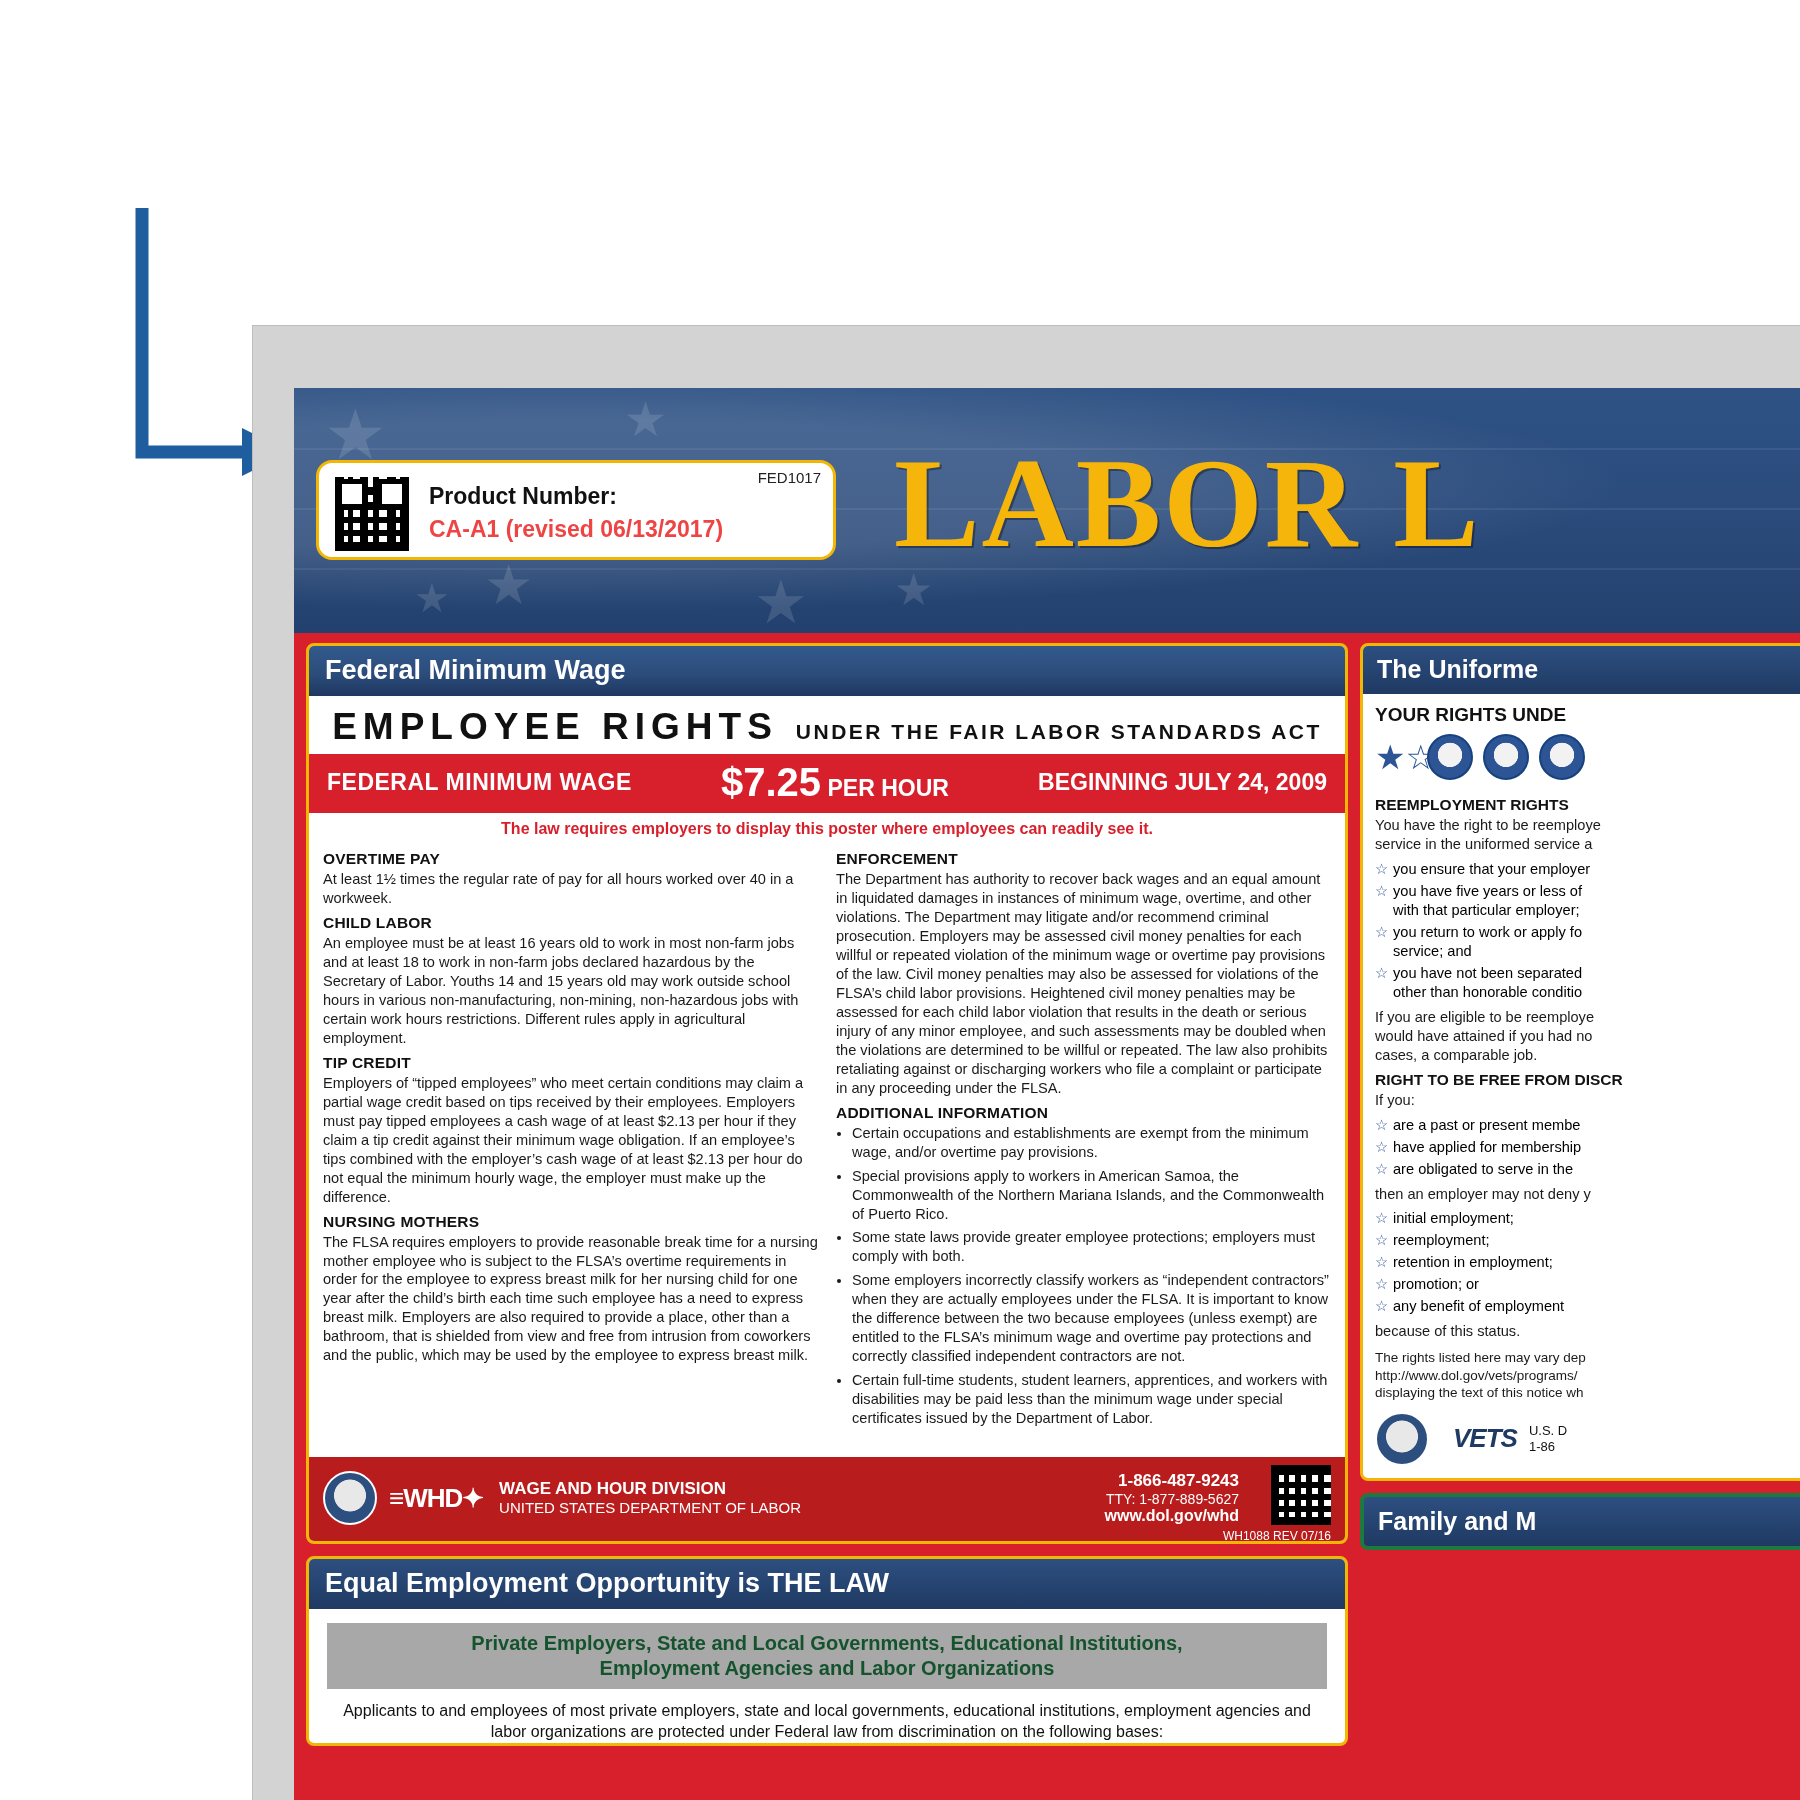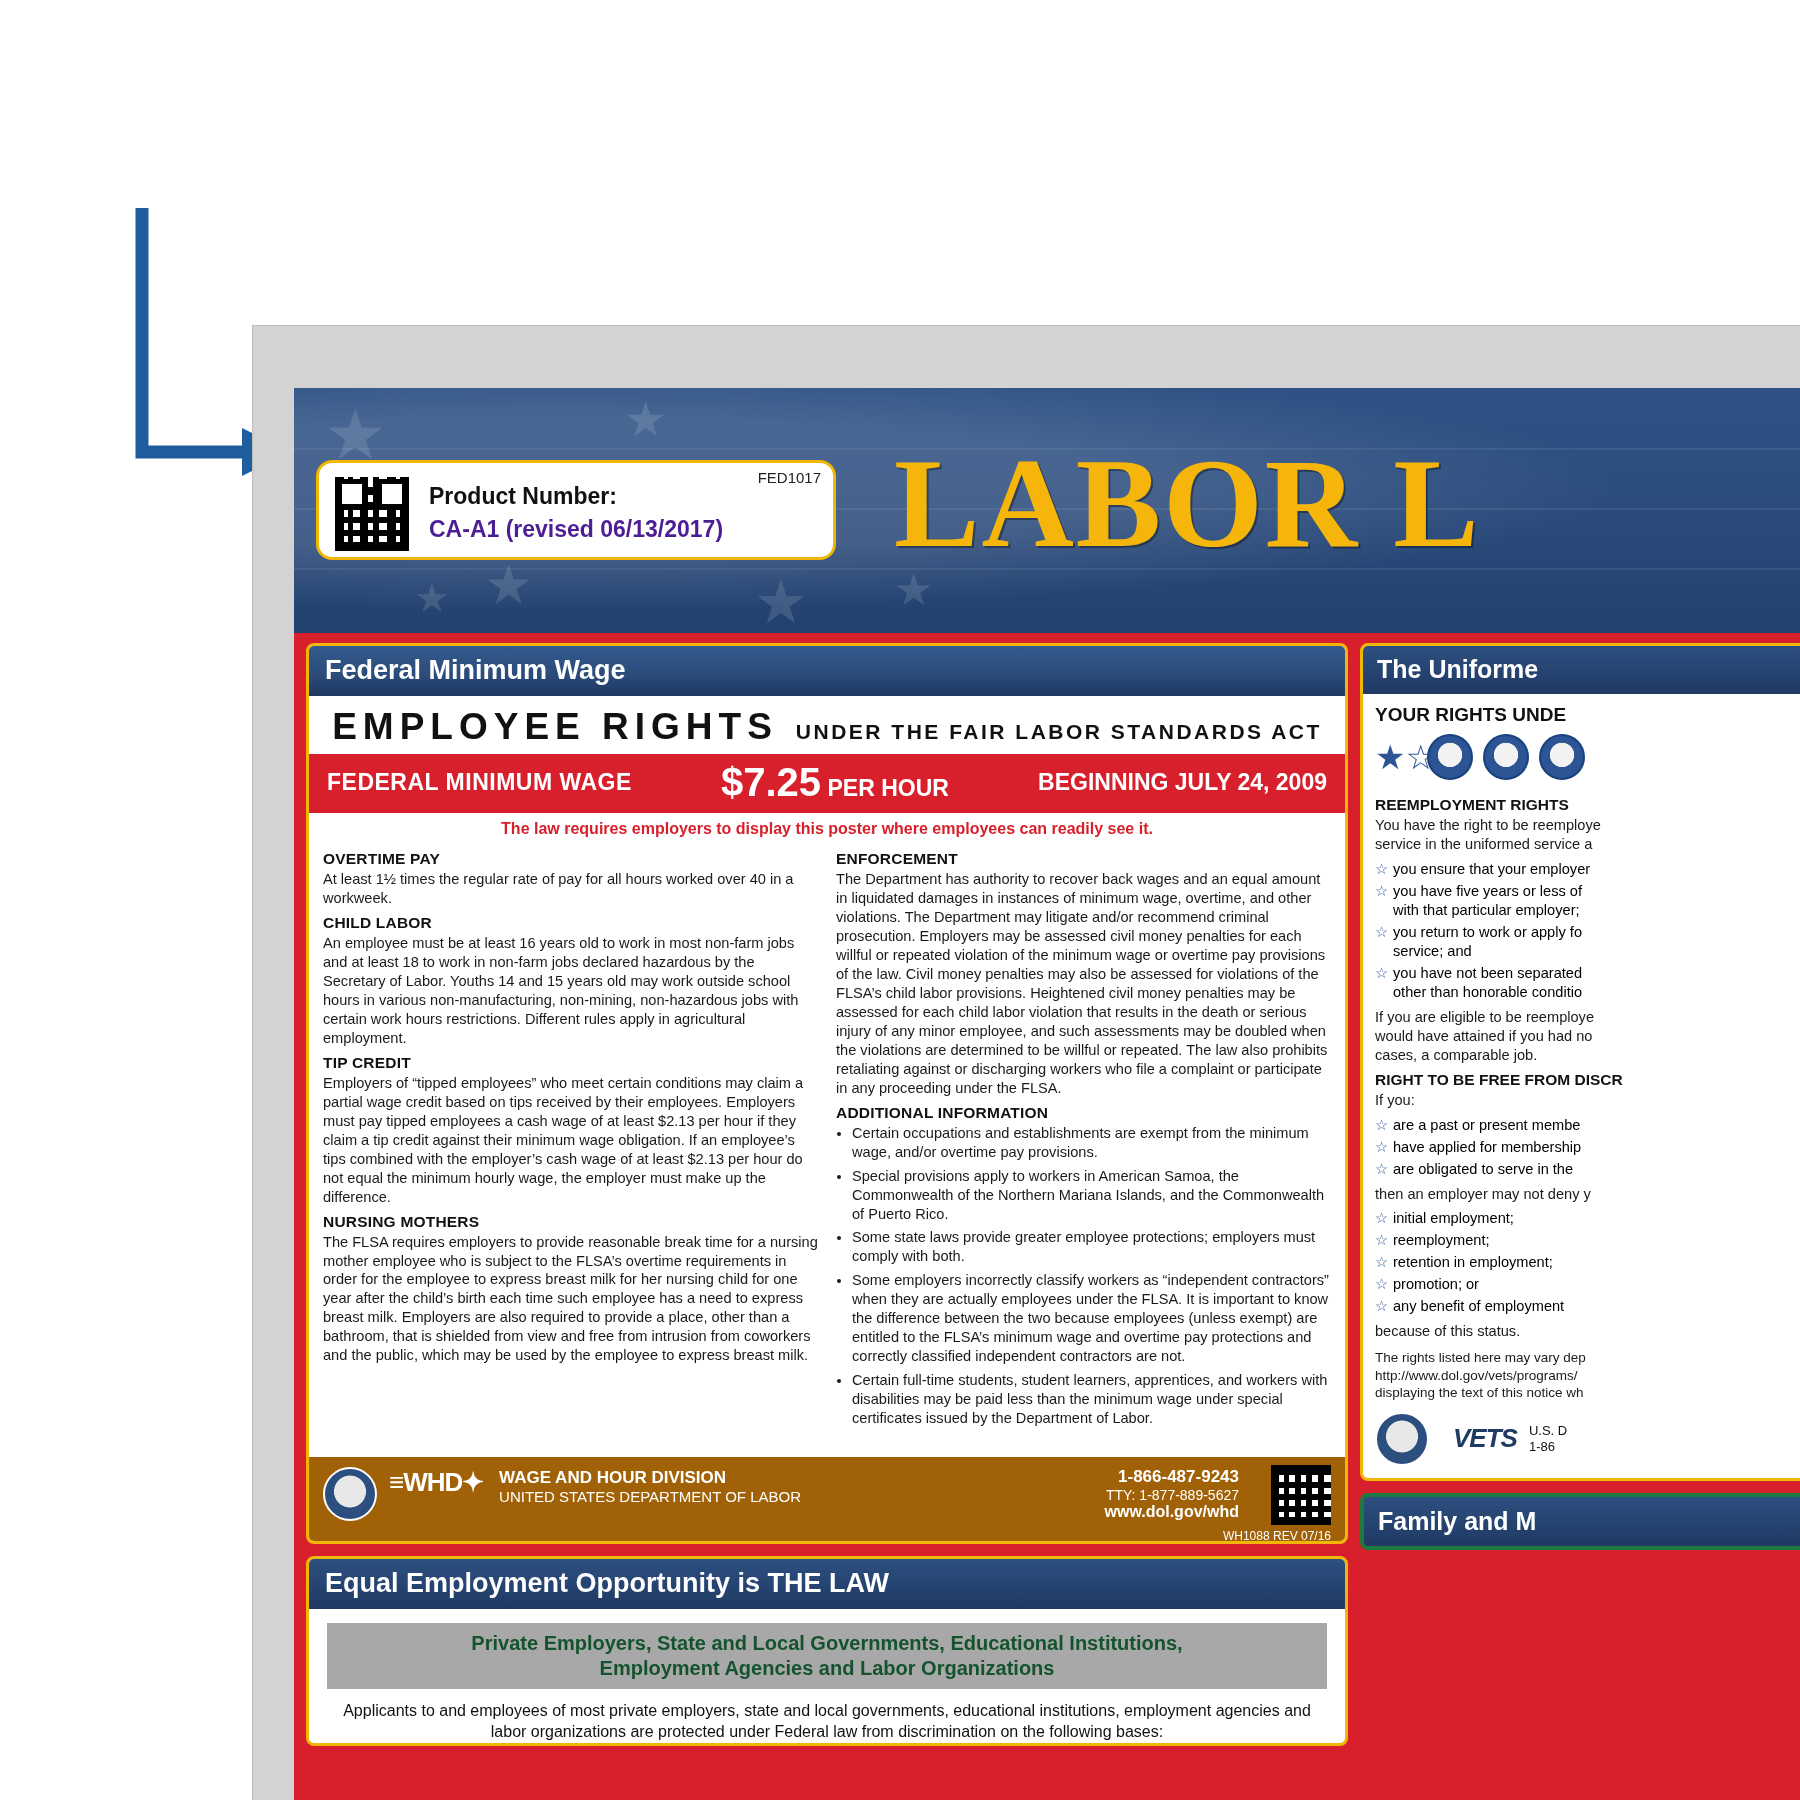--- a/index.html
+++ b/index.html
@@ -129,21 +129,21 @@
     font-size: 23px;
     font-weight: bold;
     color: #111;
   }
   .pn-value {
     position: absolute;
     left: 110px;
     top: 53px;
     font-size: 23px;
     font-weight: bold;
-    color: #4c1d95;
+    color: #ef4444;
   }
   .labor-title {
     position: absolute;
     left: 600px;
     top: 42px;
     font-family: "Liberation Serif", serif;
     font-weight: bold;
     font-size: 128px;
     color: #f5b50a;
     letter-spacing: 2px;
@@ -243,22 +243,23 @@
   .sec-ul {
     margin: 0;
     padding-left: 16px;
     font-size: 14.6px;
     line-height: 1.30;
     color: #1a1a1a;
   }
   .sec-ul li { margin-bottom: 5px; }
 
   .whd-bar {
-    background: #a16207;
+    background: #b91c1c;
     display: flex;
+    align-items: center;
     padding: 10px 14px 12px 14px;
     color: #fff;
     position: relative;
     min-height: 62px;
   }
   .dol-seal {
     width: 50px; height: 50px;
     border-radius: 50%;
     background: radial-gradient(circle at 50% 45%, #e8e8e8 0 42%, #2d4f80 44% 100%);
     border: 2px solid #fff;

